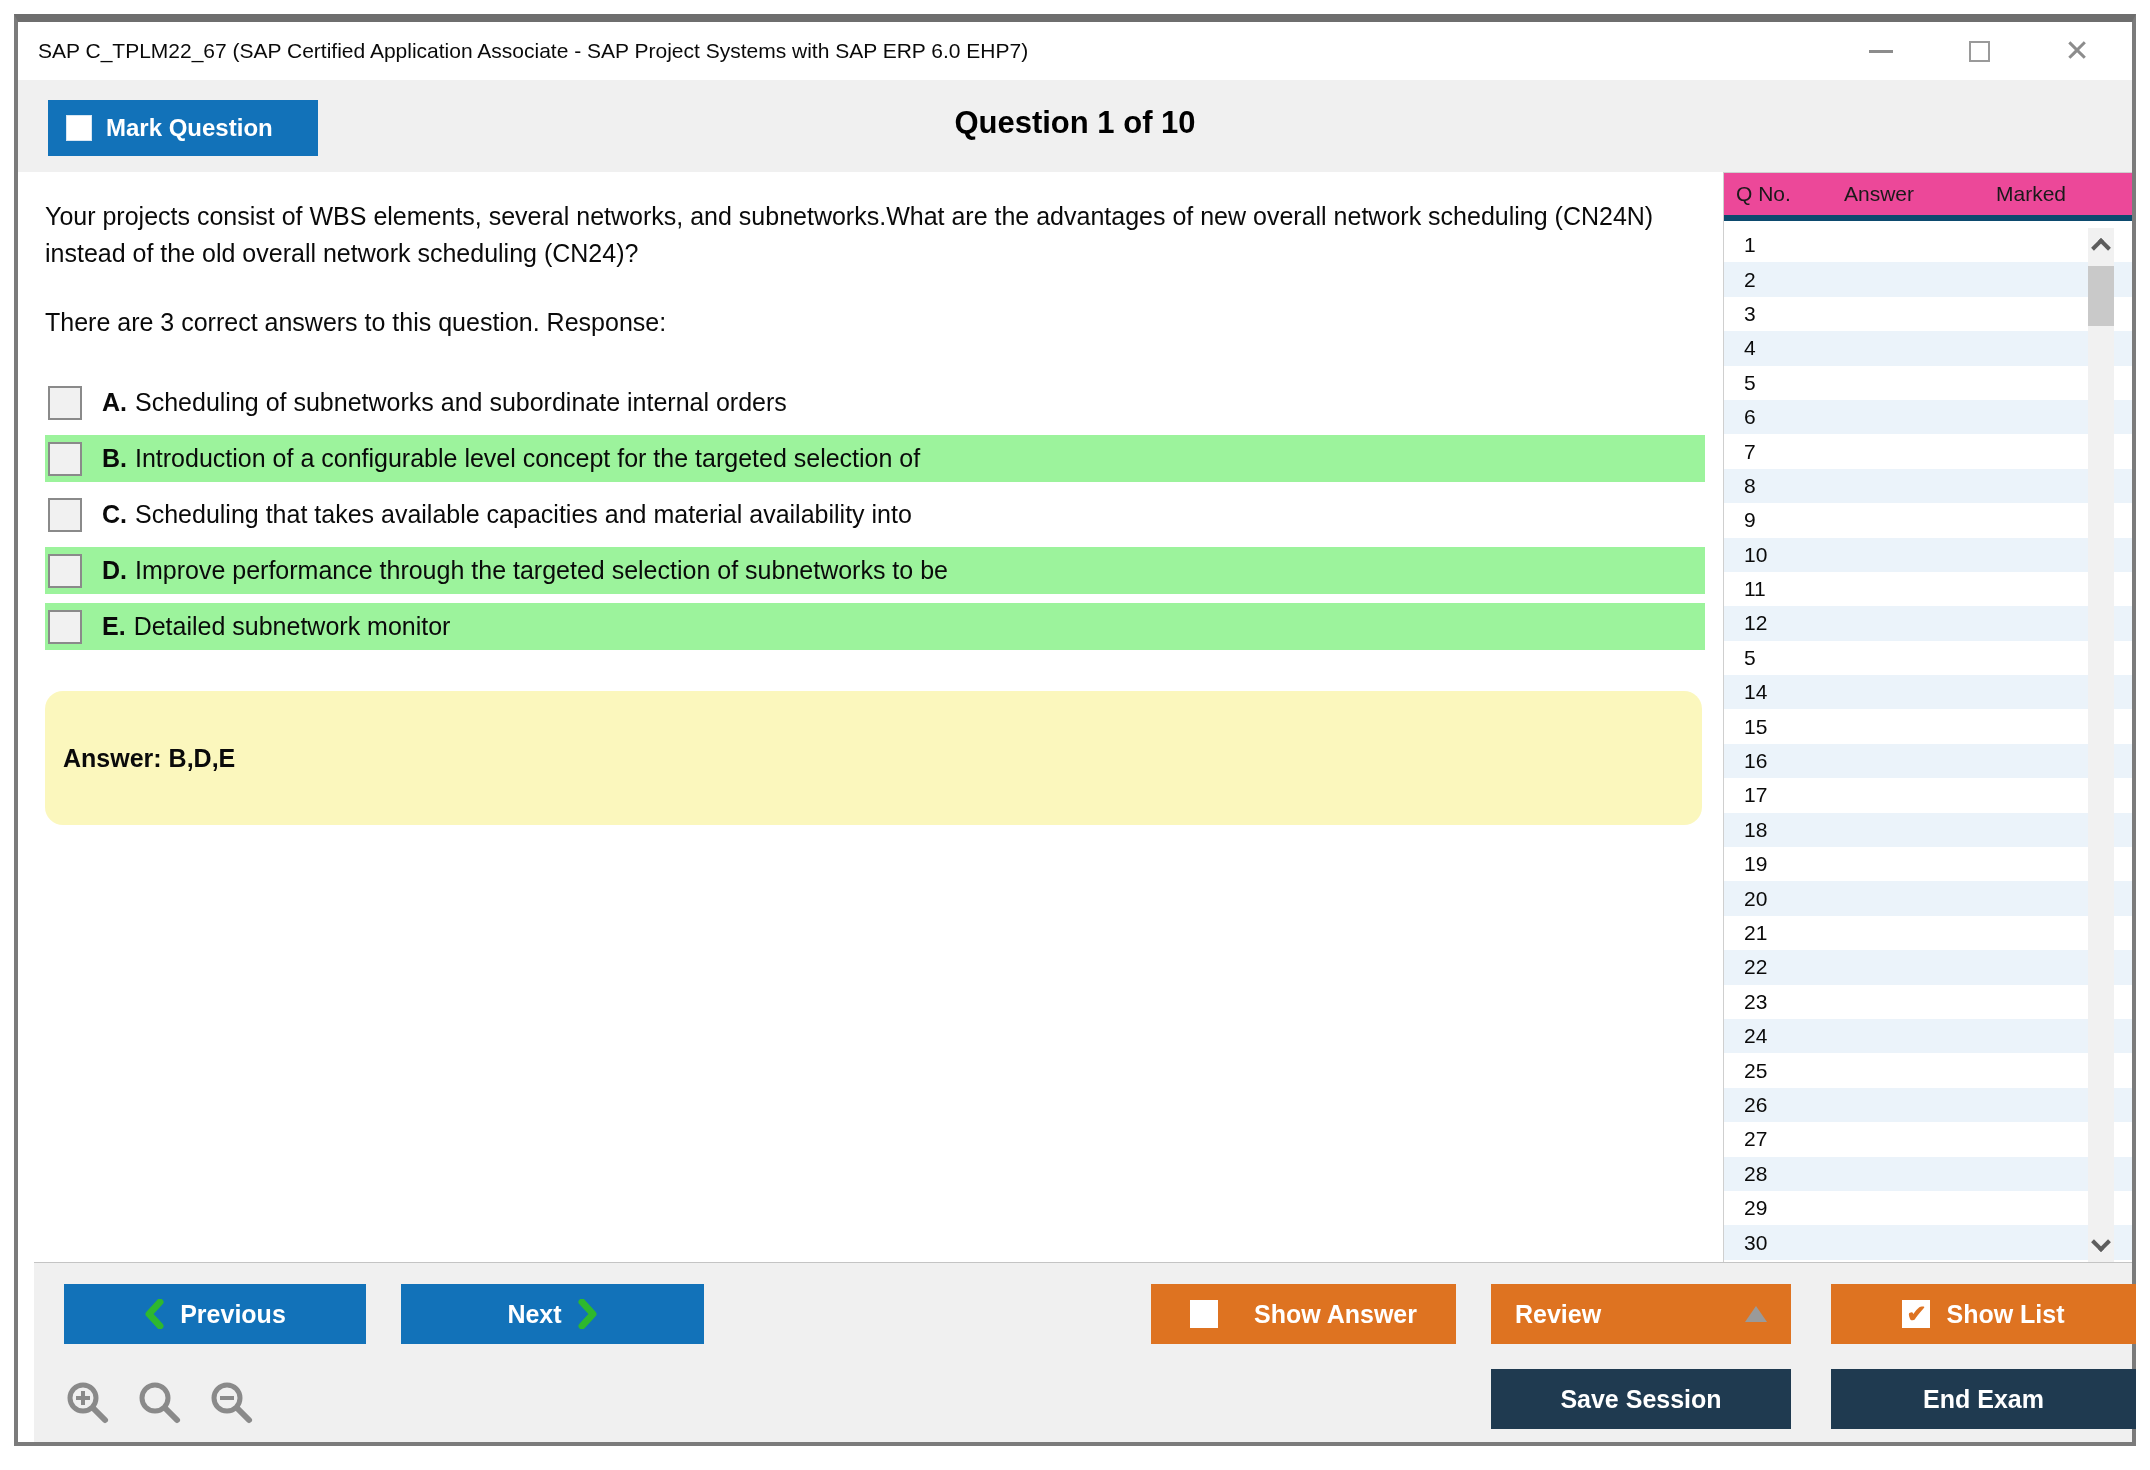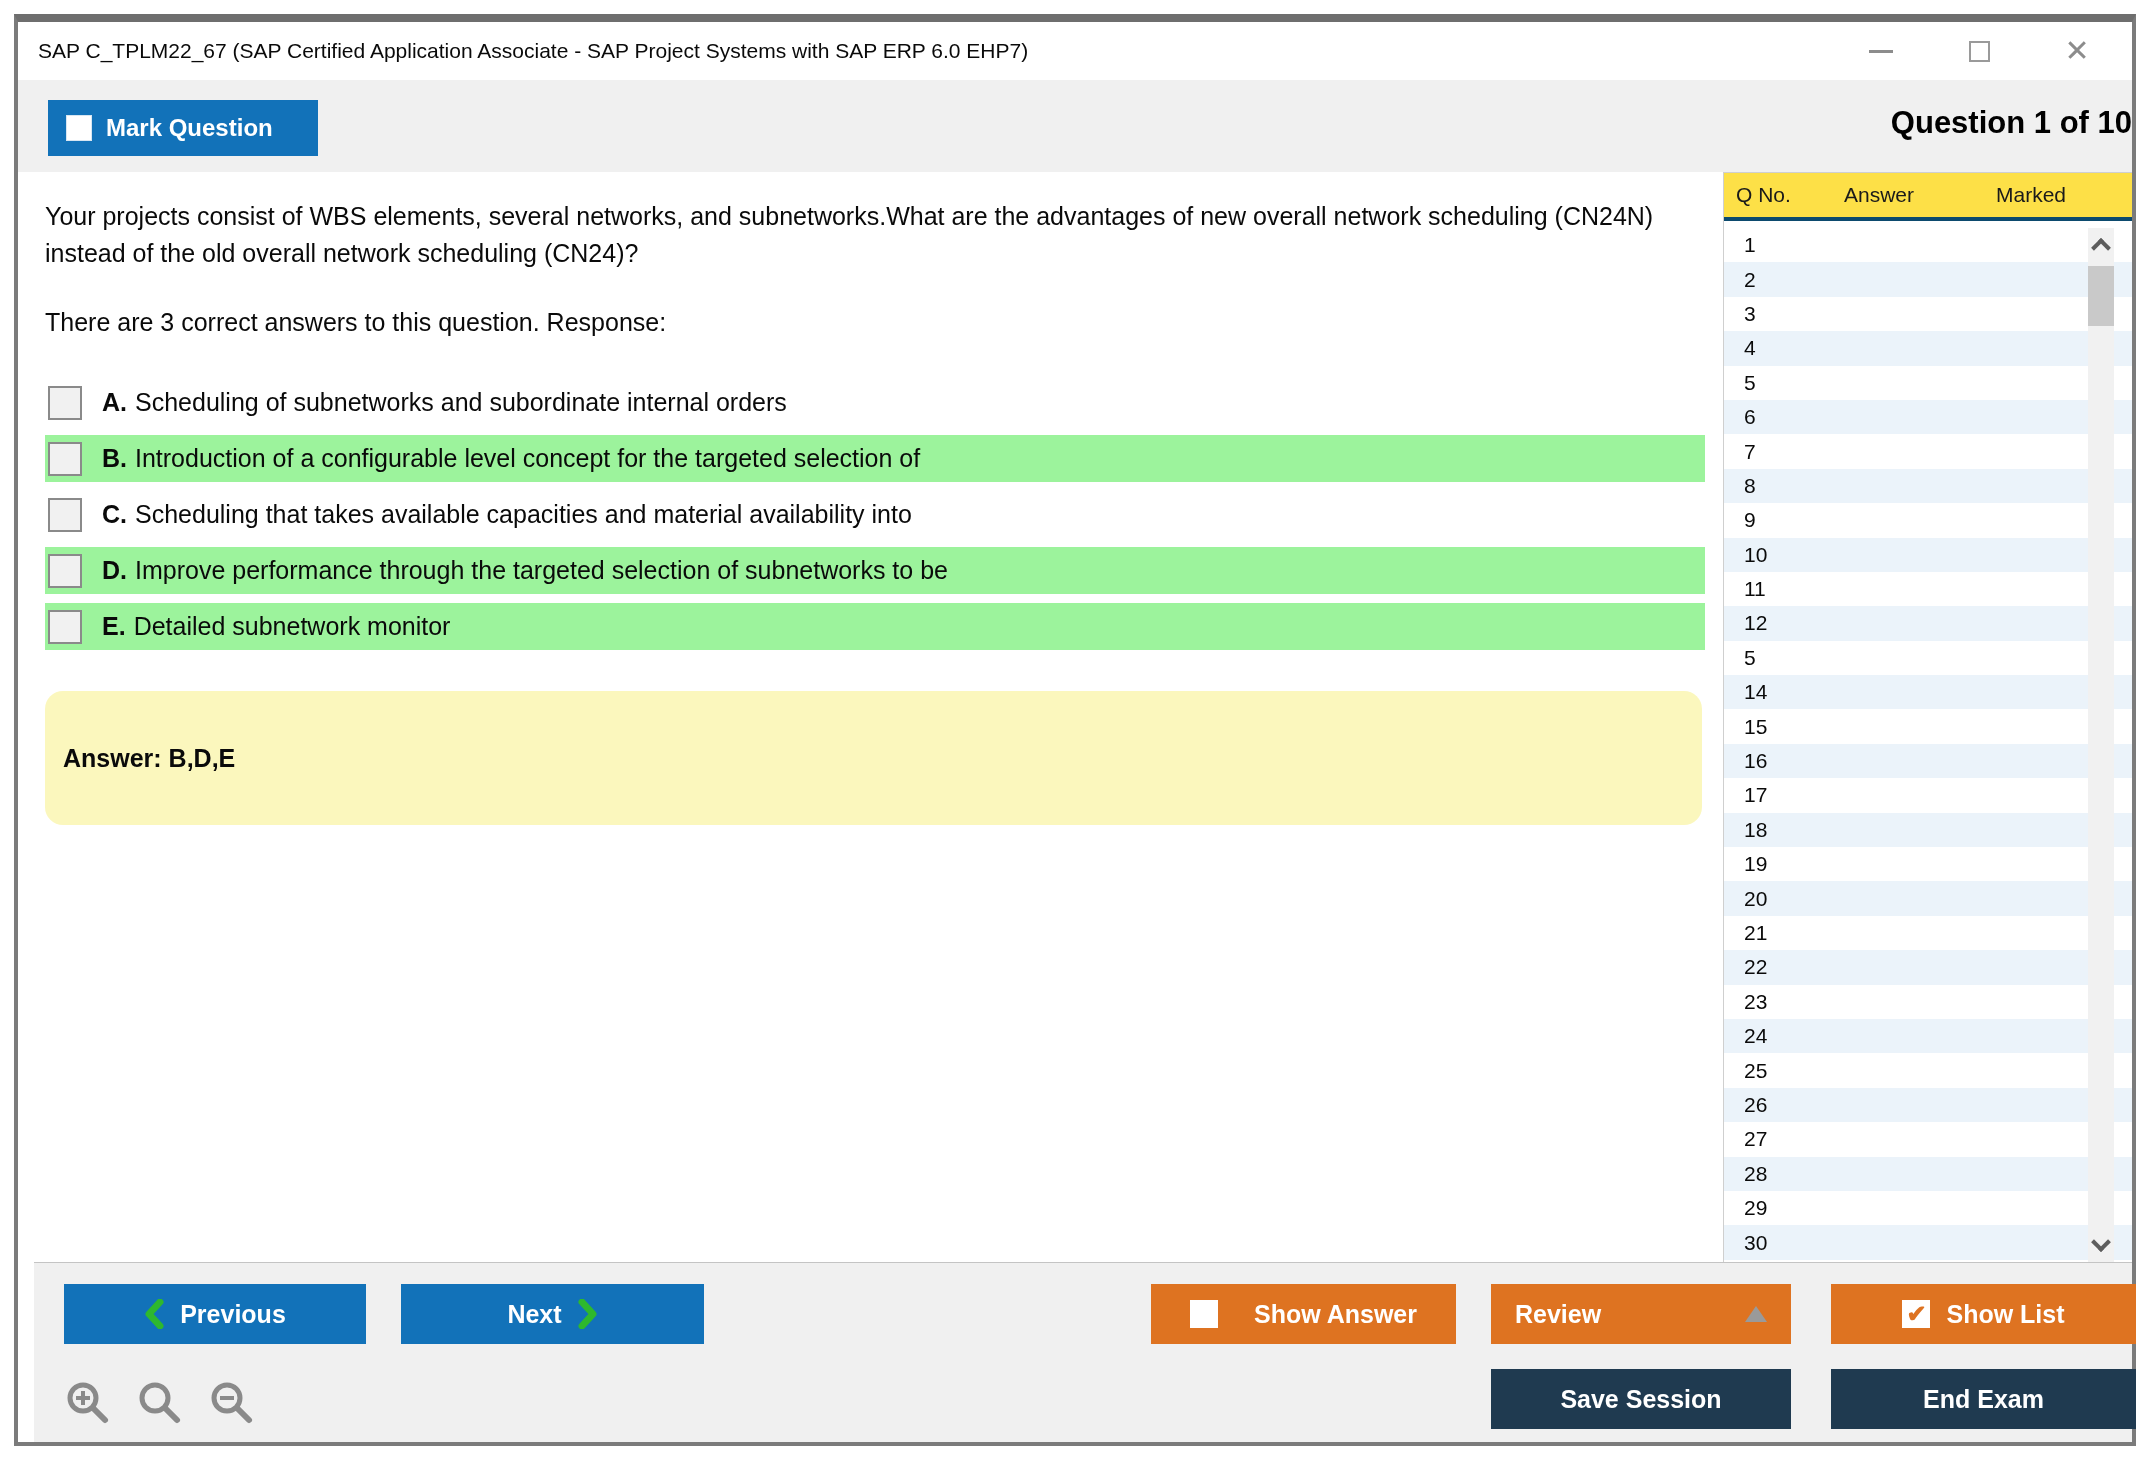--- a/index.html
+++ b/index.html
@@ -22,21 +22,21 @@
   .max-glyph { width:21px; height:21px; border:2px solid #9a9a9a; display:block; }
   .close-glyph { font-size:30px; color:#8c8c8c; line-height:1; font-weight:400; }
 
   
   .header-strip { position:relative; height:92px; background:#f0f0f0; flex:0 0 auto; }
   .mark-btn { position:absolute; left:30px; top:20px; width:270px; height:56px; background:#1272b9;
     display:flex; align-items:center; gap:14px; padding-left:18px; cursor:pointer; }
   .mark-check { width:26px; height:26px; background:#fff; border:1px solid #d7e6f2; }
   .mark-label { color:#fff; font-size:24px; font-weight:700; }
   .q-counter { position:absolute; left:0; right:0; top:50%; transform:translateY(-58%);
-    text-align:right; font-size:31px; font-weight:700; color:#000; }
+    text-align:center; font-size:31px; font-weight:700; color:#000; }
 
   
   .main { position:relative; flex:1 1 auto; background:#fff; }
   .content { position:absolute; left:27px; top:0; width:1660px; }
   .q-text { margin-top:26px; font-size:25px; line-height:37px; color:#0a0a0a; max-width:1620px; }
   .q-instruction { margin-top:36px; font-size:25px; color:#0a0a0a; }
 
   .options { margin-top:42px; }
   .option-row { display:flex; align-items:center; height:47px; margin-bottom:9px; padding-left:3px; }
   .option-row.highlight { background:#9cf39c; }
@@ -44,21 +44,21 @@
   .opt-text { font-size:25px; color:#0a0a0a; white-space:nowrap; }
   .opt-letter { font-weight:700; margin-right:8px; }
 
   .answer-box { margin-top:41px; width:1657px; height:134px; background:#fbf7bd;
     display:flex; align-items:center; padding-left:18px;border-radius:18px; }
   .answer-text { font-size:25px; font-weight:700; color:#0a0a0a; }
 
   
   .sidebar { position:absolute; top:0; right:0; width:409px; height:100%;
     border-left:1px solid #cfcfcf; border-top:1px solid #cfcfcf; background:#fff; }
-  .list-header { position:relative; height:48px; border-bottom:4px solid #0c4a6e; background:#fde047; }
+  .list-header { position:relative; height:48px; border-bottom:6px solid #0c4a6e; background:#ec4899; }
   .list-header span { position:absolute; top:50%; transform:translateY(-50%); font-size:21px; color:#1a1a1a; }
   .col-qno { left:12px; } .col-answer { left:120px; } .col-marked { left:272px; }
   .list-body { position:absolute; top:55px; left:0; right:0; bottom:0; overflow:hidden; }
   .qrow { height:34.4px; display:flex; align-items:center; padding-left:20px; background:#fff; cursor:pointer; }
   .qrow.stripe { background:#ebf3fa; }
   .qnum { font-size:21px; color:#0a0a0a; }
 
   .scrollbar { position:absolute; top:55px; bottom:0; right:18px; width:26px; background:#f1f1f1; }
   .sb-btn { position:absolute; left:0; width:26px; height:30px; display:flex; align-items:center; justify-content:center; cursor:pointer; }
   .sb-up { top:2px; } .sb-down { bottom:2px; }

